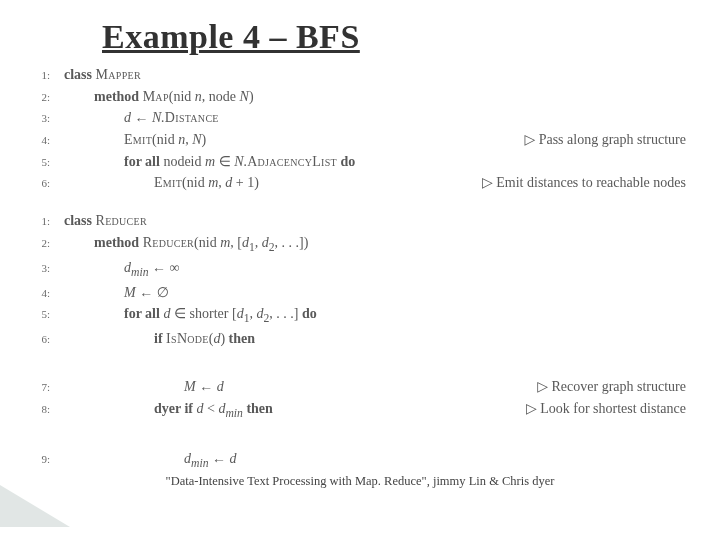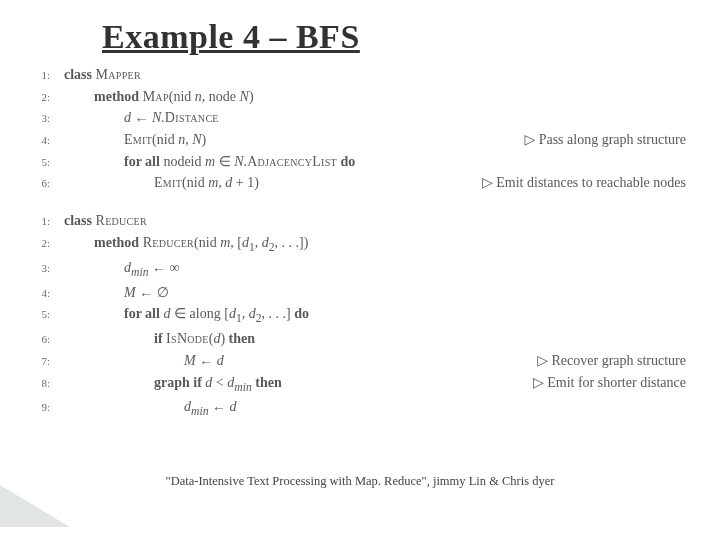--- a/index.html
+++ b/index.html
@@ -55,21 +55,21 @@
     white-space: nowrap;
   }
   .cmt {
     flex-shrink: 0;
     padding-left: 10px;
     white-space: nowrap;
   }
   .i1 { padding-left: 44px; }
   .i2 { padding-left: 74px; }
   .i3 { padding-left: 104px; }
-  .i4 { padding-left: 134px; }
+  .i4 { padding-left: 134px; margin-top: 26px; }
   .kw { font-weight: bold; }
   .sc { font-variant: small-caps; letter-spacing: 0.3px; }
   .it { font-style: italic; }
   .gap { height: 6px; }
   .footer {
     position: absolute;
     left: 0;
     right: 0;
     bottom: 38px;
     text-align: center;
@@ -163,42 +163,42 @@
       </div>
       <div class="row">
         <span class="ln">4:</span>
         <span class="code i2">
           <span class="it">M</span><span> ← ∅</span>
         </span>
       </div>
       <div class="row">
         <span class="ln">5:</span>
         <span class="code i2">
-          <span class="kw">for all</span><span class="it"> d</span><span> ∈ along [</span><span class="it">d</span><sub>1</sub><span class="it">, d</span><sub>2</sub><span>, . . .]</span><span class="kw"> do</span>
+          <span class="kw">for all</span><span class="it"> d</span><span> ∈ shorter [</span><span class="it">d</span><sub>1</sub><span class="it">, d</span><sub>2</sub><span>, . . .]</span><span class="kw"> do</span>
         </span>
       </div>
       <div class="row">
         <span class="ln">6:</span>
         <span class="code i3">
           <span class="kw">if </span><span class="sc">IsNode</span><span>(</span><span class="it">d</span><span>)</span><span class="kw"> then</span>
         </span>
       </div>
       <div class="row">
         <span class="ln">7:</span>
         <span class="code i4">
           <span class="it">M</span><span> ← </span><span class="it">d</span>
         </span>
         <span class="cmt">▷ Recover graph structure</span>
       </div>
       <div class="row">
         <span class="ln">8:</span>
         <span class="code i3">
-          <span class="kw">graph if </span><span class="it">d</span><span> &lt; </span><span class="it">d</span><sub class="it">min</sub><span class="kw"> then</span>
-        </span>
-        <span class="cmt">▷ Emit for shorter distance</span>
+          <span class="kw">dyer if </span><span class="it">d</span><span> &lt; </span><span class="it">d</span><sub class="it">min</sub><span class="kw"> then</span>
+        </span>
+        <span class="cmt">▷ Look for shortest distance</span>
       </div>
       <div class="row">
         <span class="ln">9:</span>
         <span class="code i4">
           <span class="it">d</span><sub class="it">min</sub><span> ← </span><span class="it">d</span>
         </span>
       </div>
     </div>
 
   </div>

